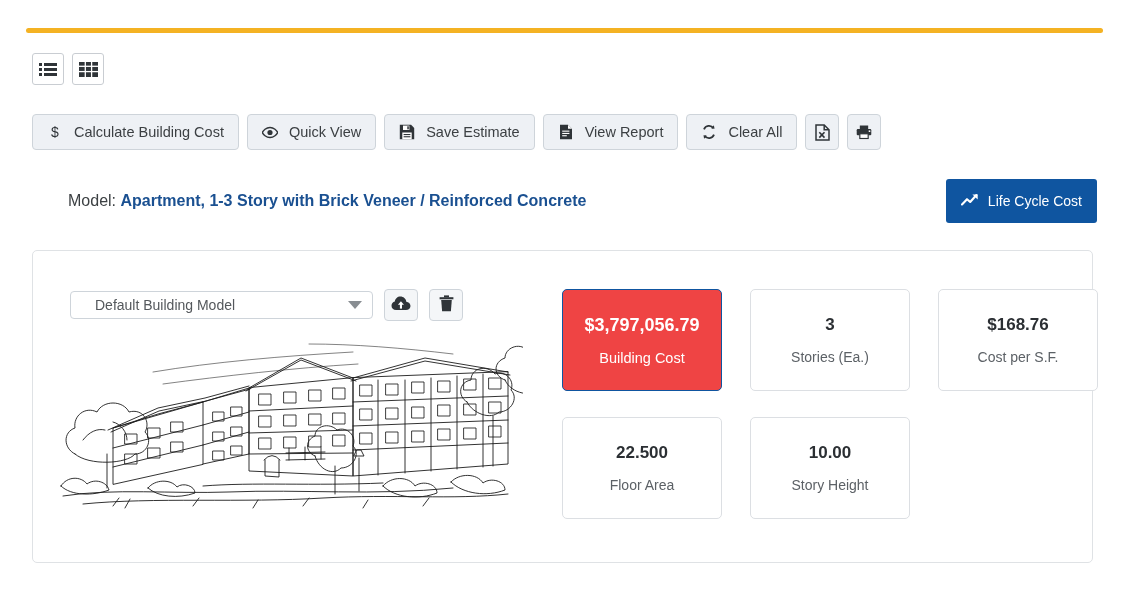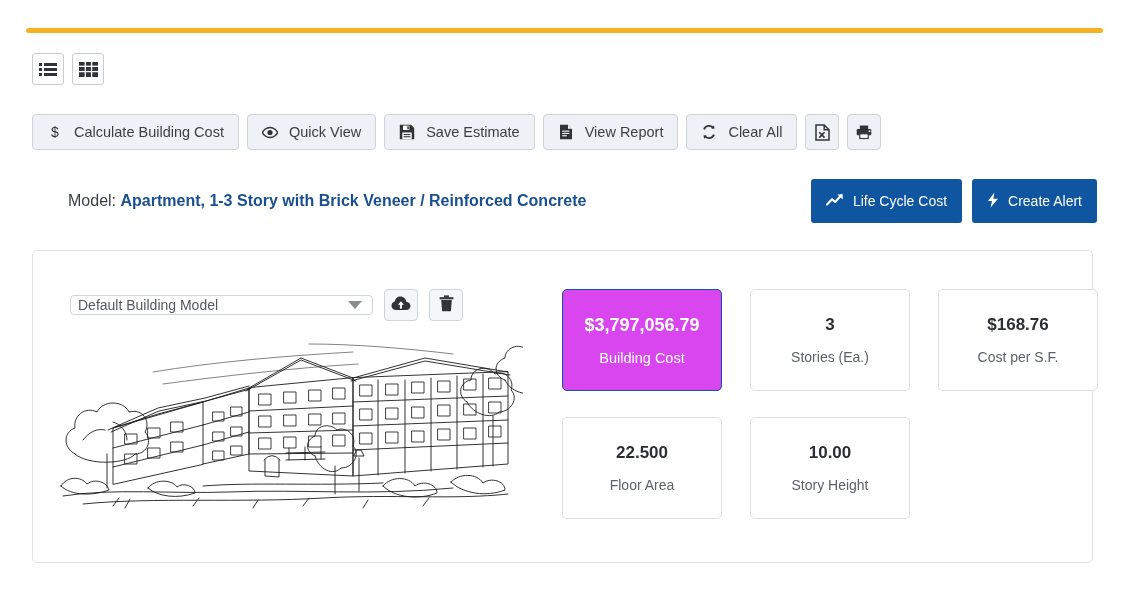--- a/index.html
+++ b/index.html
@@ -116,26 +116,26 @@
   }
 
   
   .left-col {
     width: 493px;
     padding: 38px 0 0 37px;
     position: relative;
   }
   .model-select-row { display: flex; align-items: center; gap: 11px; }
   .select-box {
-    width: 303px; height: 20px;
+    width: 303px; height: 28px;
     border: 1px solid #ced4da;
     border-radius: 4px;
     background: #ffffff;
     display: flex; align-items: center; justify-content: space-between;
-    padding: 0 10px 0 7px;
+    padding: 0 10px 0 24px;
     font-size: 14px;
     color: #54585c;
     cursor: pointer;
   }
   .caret {
     width: 0; height: 0;
     border-left: 7px solid transparent;
     border-right: 7px solid transparent;
     border-top: 8px solid #888d92;
   }
@@ -164,21 +164,21 @@
   .card {
     width: 160px; height: 102px;
     border: 1px solid #dcdfe3;
     border-radius: 5px;
     background: #ffffff;
     display: flex; flex-direction: column;
     align-items: center; justify-content: center;
     gap: 14px;
   }
   .card.primary {
-    background: #d946ef;
+    background: #ef4444;
     border-color: #0f55a0;
   }
   .card-value {
     font-size: 17px;
     font-weight: bold;
     color: #2b2f33;
     white-space: nowrap;
   }
   .card-label {
     font-size: 14px;
@@ -314,28 +314,20 @@
     <div class="model-actions">
       <button class="blue-btn">
         <span>
           <svg width="18" height="13" viewBox="0 0 18 13">
             <path d="M1 11.5L6 6.2l3.2 2.8L15.4 2" fill="none" stroke="#ffffff" stroke-width="2.1" stroke-linecap="round" stroke-linejoin="round"></path>
             <path d="M11.4 1.4h5.3v5z" fill="#ffffff"></path>
           </svg>
         </span>
         <span>Life Cycle Cost</span>
       </button>
-      <button class="blue-btn">
-        <span>
-          <svg width="12" height="16" viewBox="0 0 12 16">
-            <path d="M7.4 0.5L1 9h4L3.6 15.5 11 6.8H6.4z" fill="#ffffff"></path>
-          </svg>
-        </span>
-        <span>Create Alert</span>
-      </button>
     </div>
   </div>
 
   <div class="panel">
     <div class="panel-inner">
 
       <div class="left-col">
         <div class="model-select-row">
           <div class="select-box">
             <span>Default Building Model</span>

